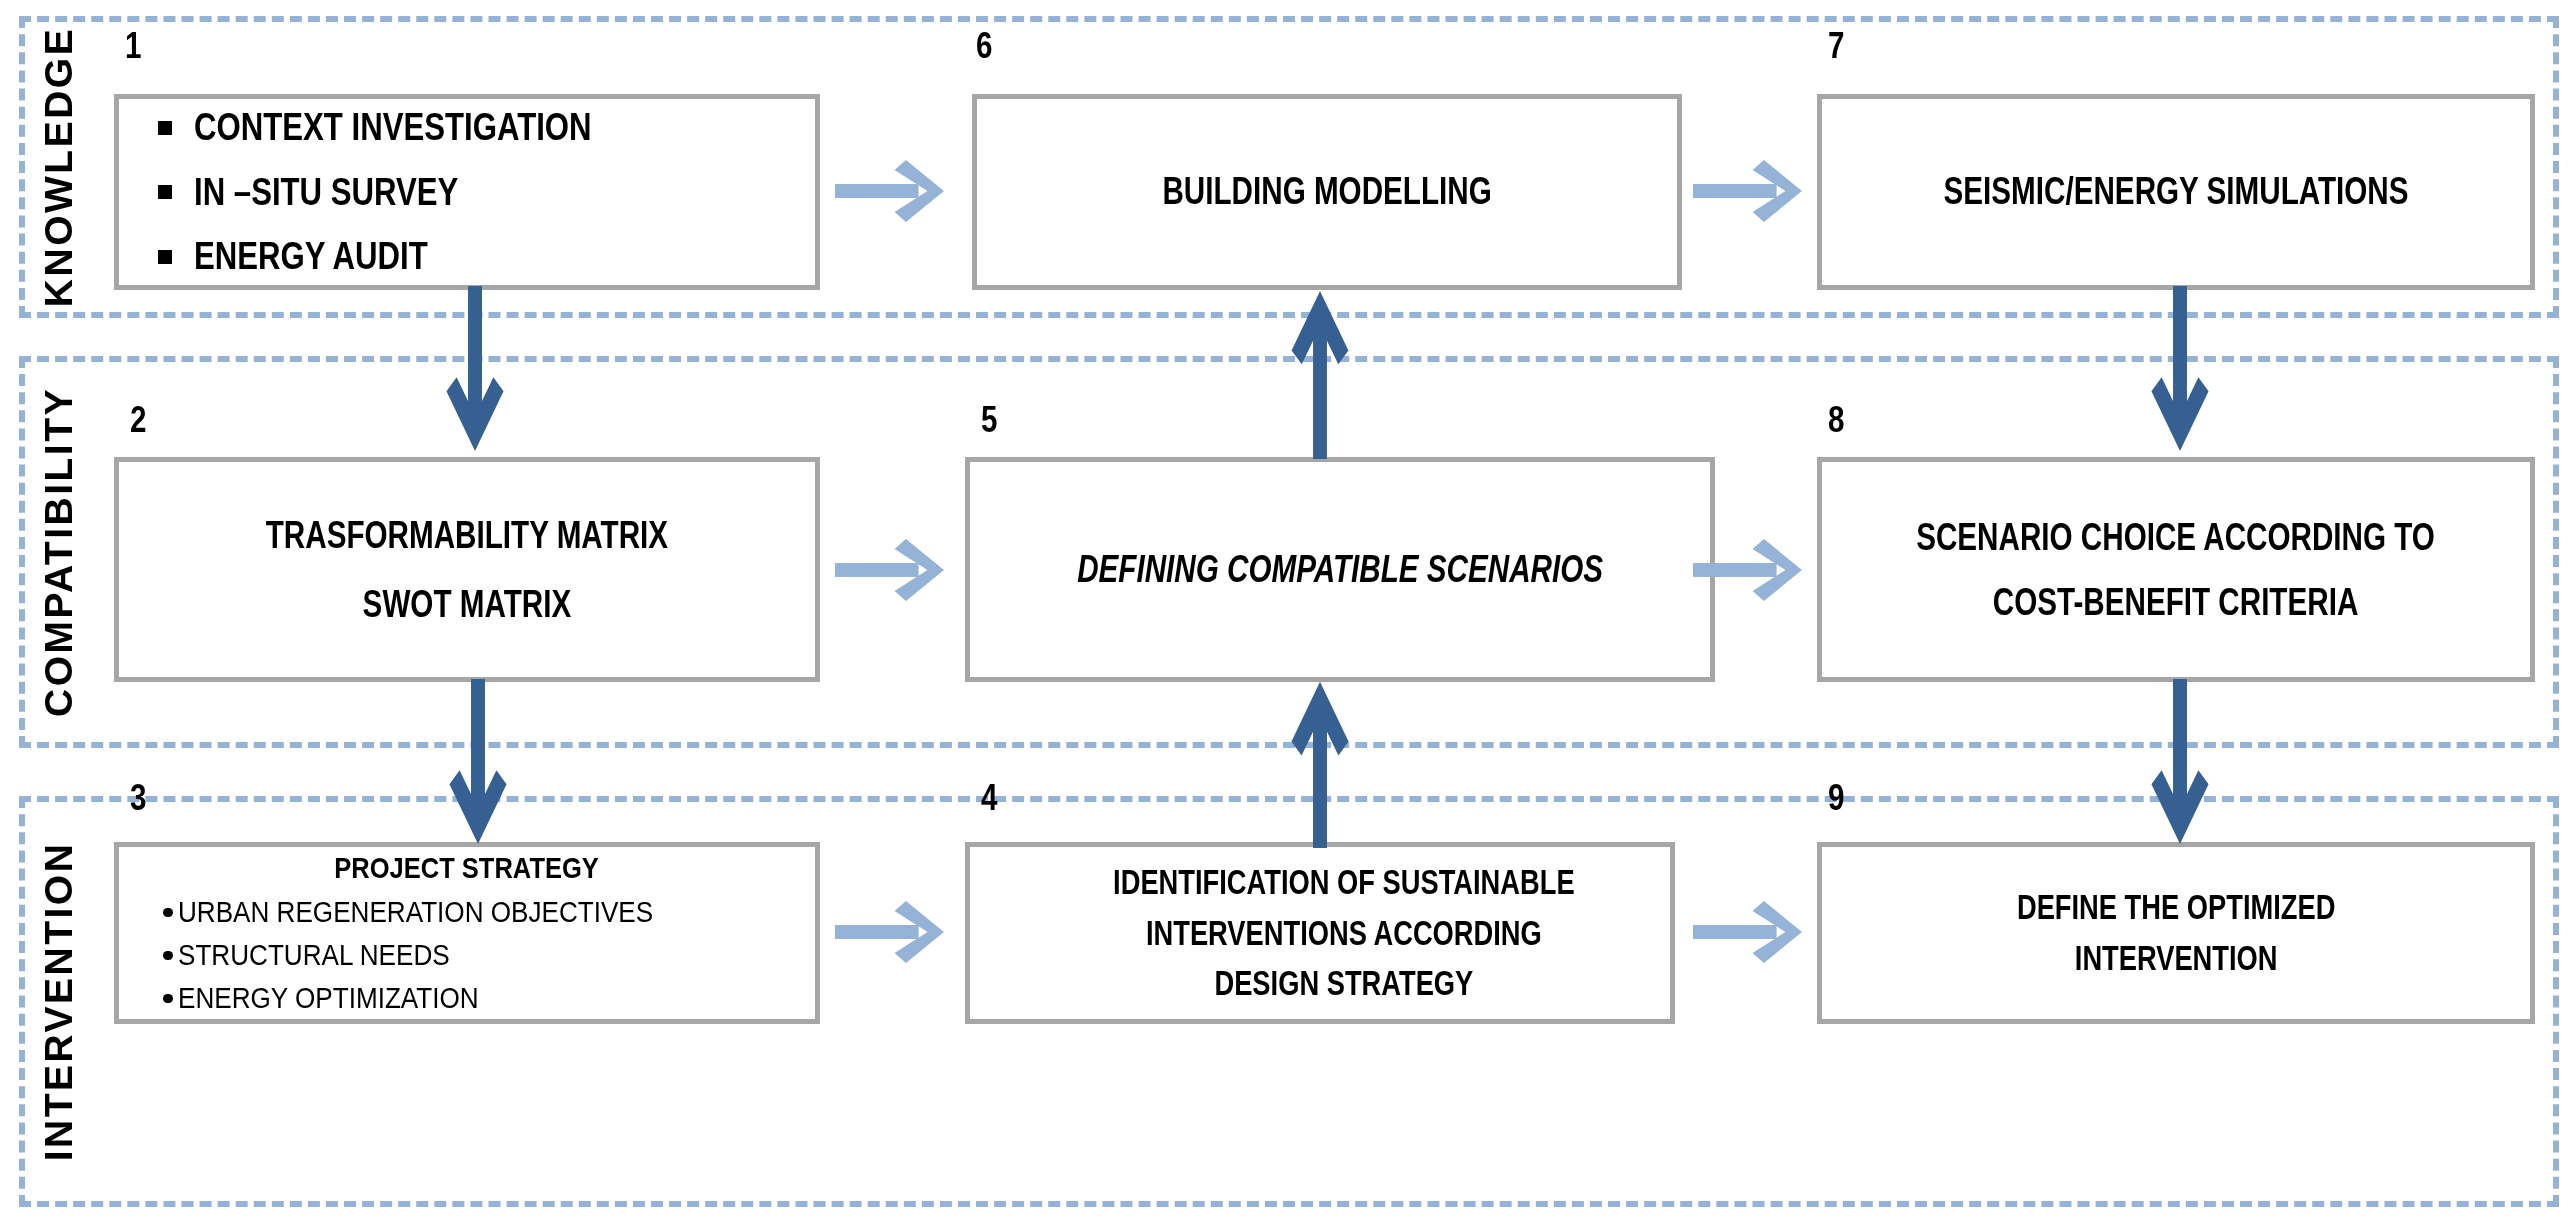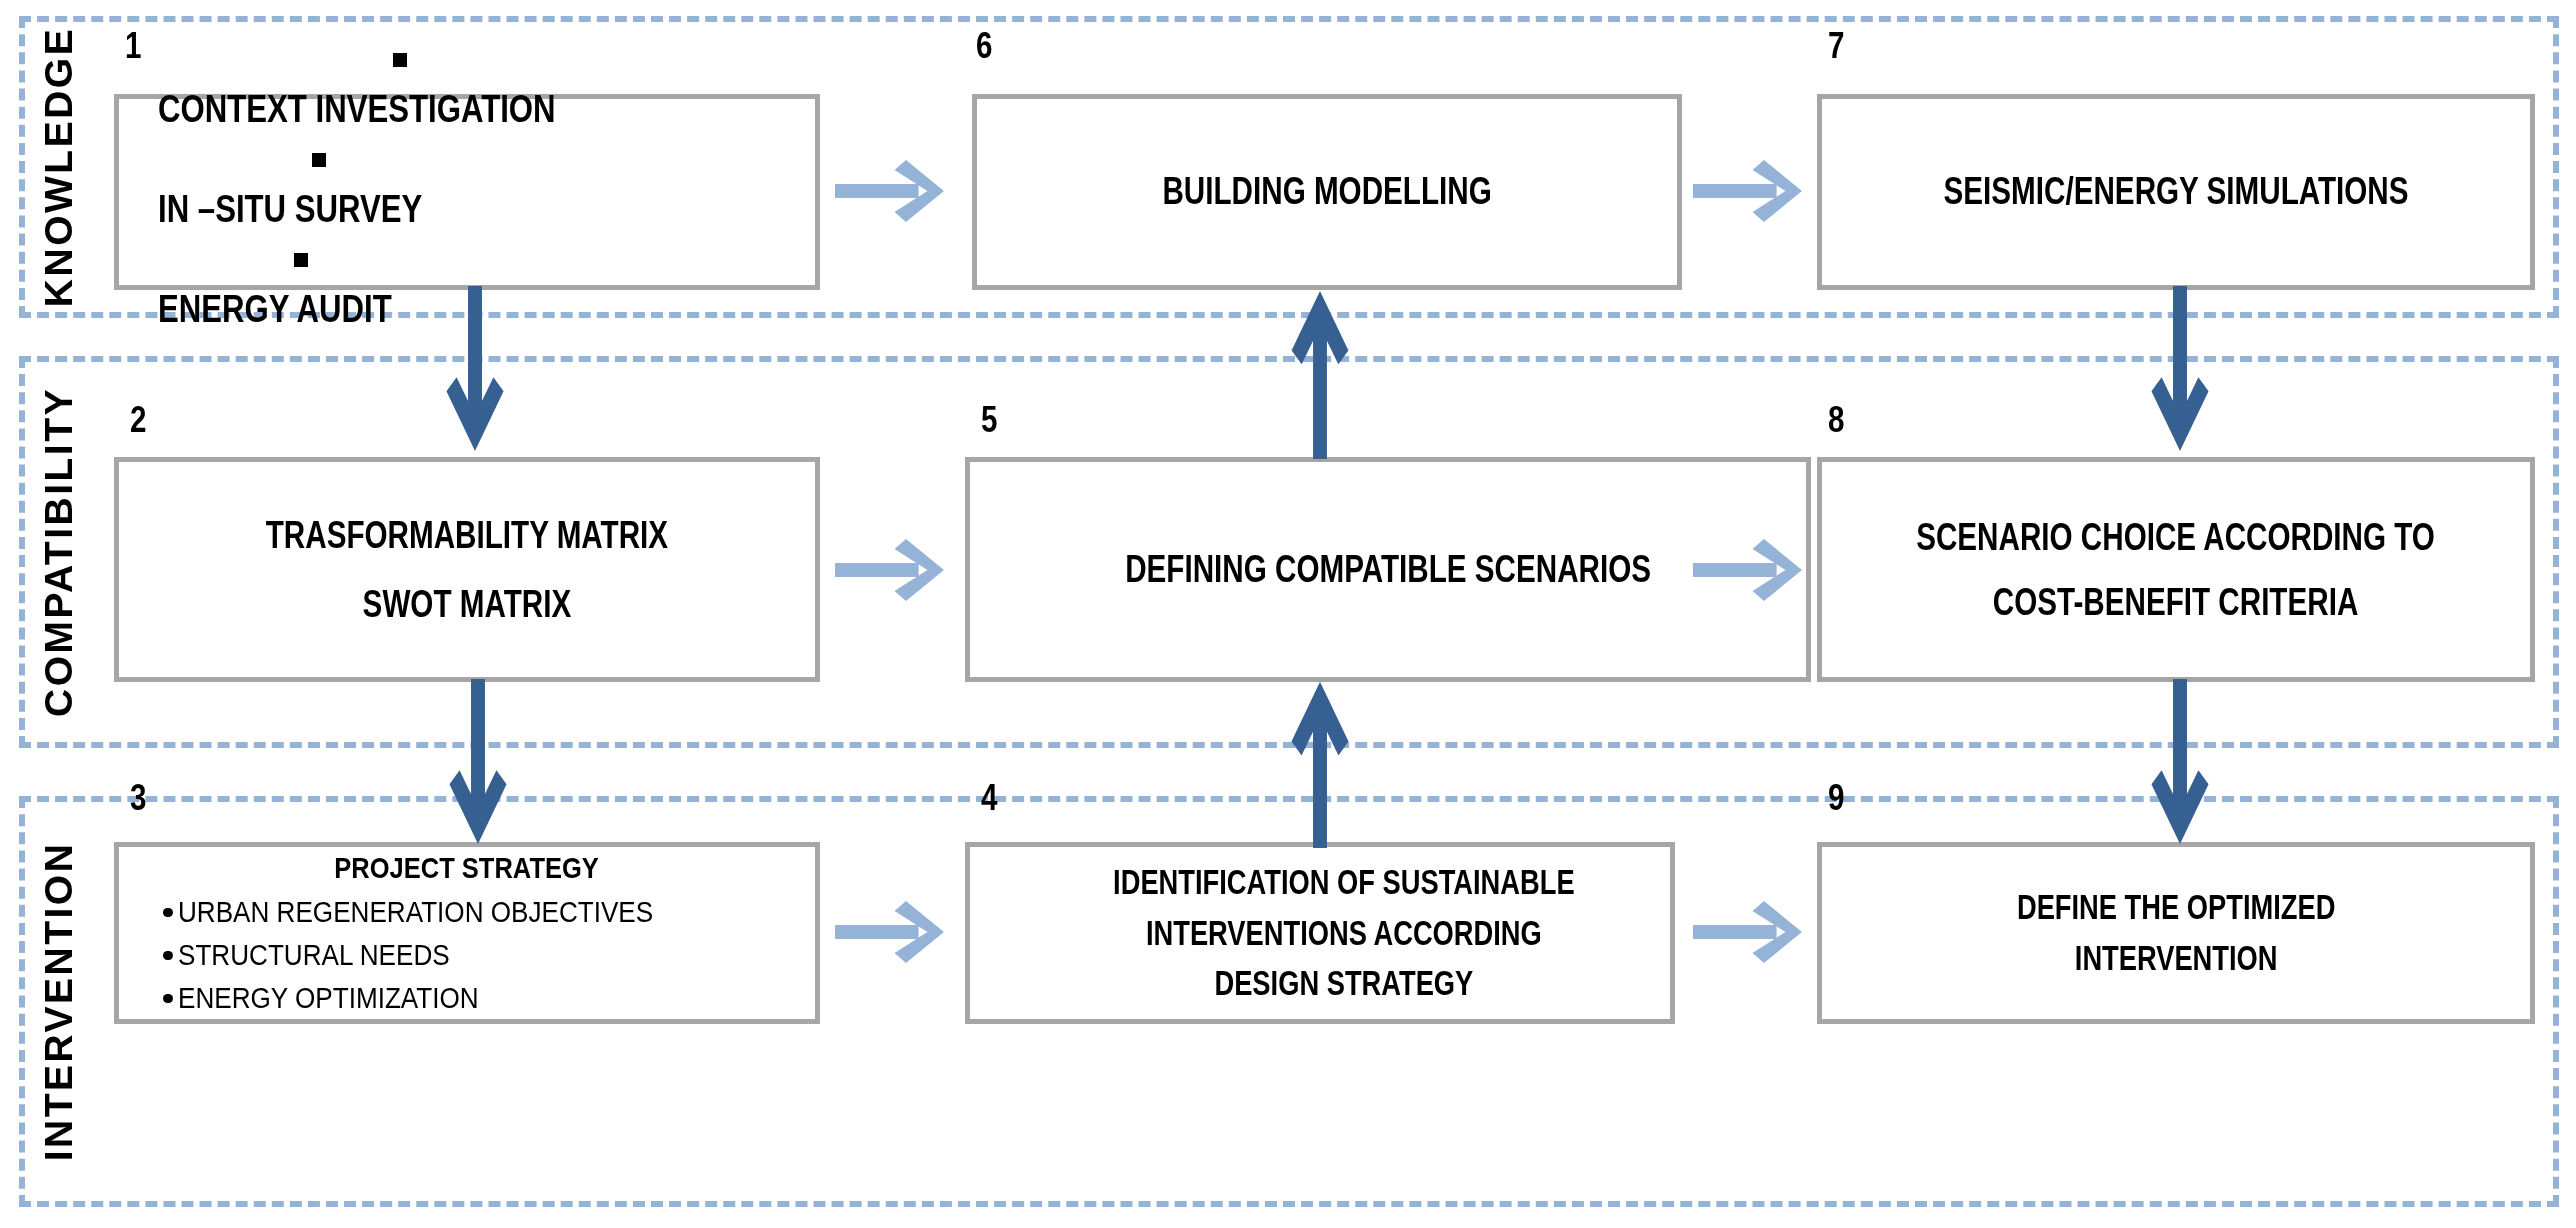--- a/index.html
+++ b/index.html
@@ -36,21 +36,21 @@
     white-space:pre-line;
     transform:scaleX(0.78);transform-origin:center center;
     letter-spacing:0px;
   }
   .step-number{
     position:absolute;font-size:37px;font-weight:700;
     transform:scaleX(0.8);transform-origin:left bottom;
   }
 
   .bullet-list{display:flex;flex-direction:column;gap:21.5px;align-items:flex-start;width:100%;padding-left:39px;}
-  .bullet-row{display:flex;align-items:center;gap:21.5px;flex-direction:column;}
+  .bullet-row{display:flex;align-items:center;gap:21.5px;}
   .bullet-square{width:14px;height:14px;background:var(--text-color);flex:0 0 auto;}
   .bullet-row .li-text{
     font-size:38px;font-weight:700;white-space:nowrap;
     transform:scaleX(0.82);transform-origin:left center;
   }
 
   .strategy-title{
     font-size:30px;font-weight:700;margin-bottom:11.4px;text-align:center;
     transform:scaleX(0.85);transform-origin:center center;
   }
@@ -111,21 +111,21 @@
 
 <div class="step-box" style="left:1817px;top:94px;width:718px;height:196px;">
   <div class="box-text">SEISMIC/ENERGY SIMULATIONS</div>
 </div>
 
 <div class="step-box" style="left:114px;top:457px;width:706px;height:225px;justify-content:center;">
   <div class="box-text" style="line-height:1.8;">TRASFORMABILITY MATRIX
 SWOT MATRIX</div>
 </div>
 
-<div class="step-box" style="left:965px;top:457px;width:846px;height:225px;">
+<div class="step-box" style="left:965px;top:457px;width:750px;height:225px;font-style:italic;">
   <div class="box-text">DEFINING COMPATIBLE SCENARIOS</div>
 </div>
 
 <div class="step-box" style="left:1817px;top:457px;width:718px;height:225px;">
   <div class="box-text" style="line-height:1.7;">SCENARIO CHOICE ACCORDING TO
 COST-BENEFIT CRITERIA</div>
 </div>
 
 <div class="step-box" style="left:114px;top:842px;width:706px;height:182px;">
   <div class="strategy-title">PROJECT STRATEGY</div>

